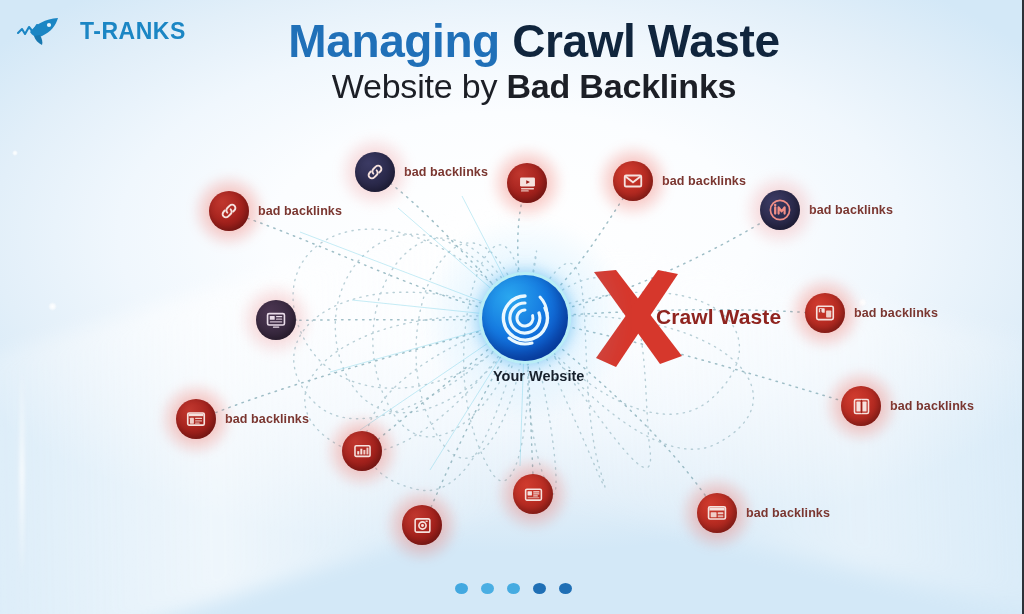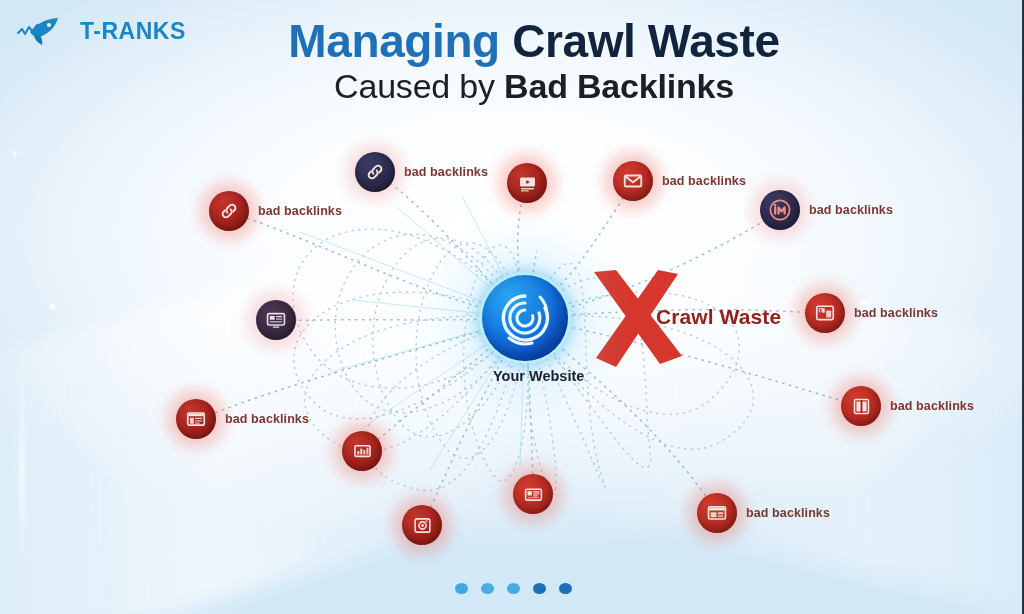--- a/index.html
+++ b/index.html
@@ -287,21 +287,21 @@
     </svg>
     <div class="wordmark">T-RANKS</div>
   </div>
 
   <div id="heading">
     <div class="title-line1">
       <span class="t-managing">Managing</span>
       <span class="t-crawlwaste">Crawl Waste</span>
     </div>
     <div class="title-line2">
-      <span class="t-causedby">Caused by</span>
+      <span class="t-causedby">Website by</span>
       <span class="t-badbacklinks">Bad Backlinks</span>
     </div>
   </div>
 
   <div id="diagram">
 
     <svg id="web-svg" viewBox="0 0 1024 614">
       <defs>
         <g id="petals"></g>
       </defs>

